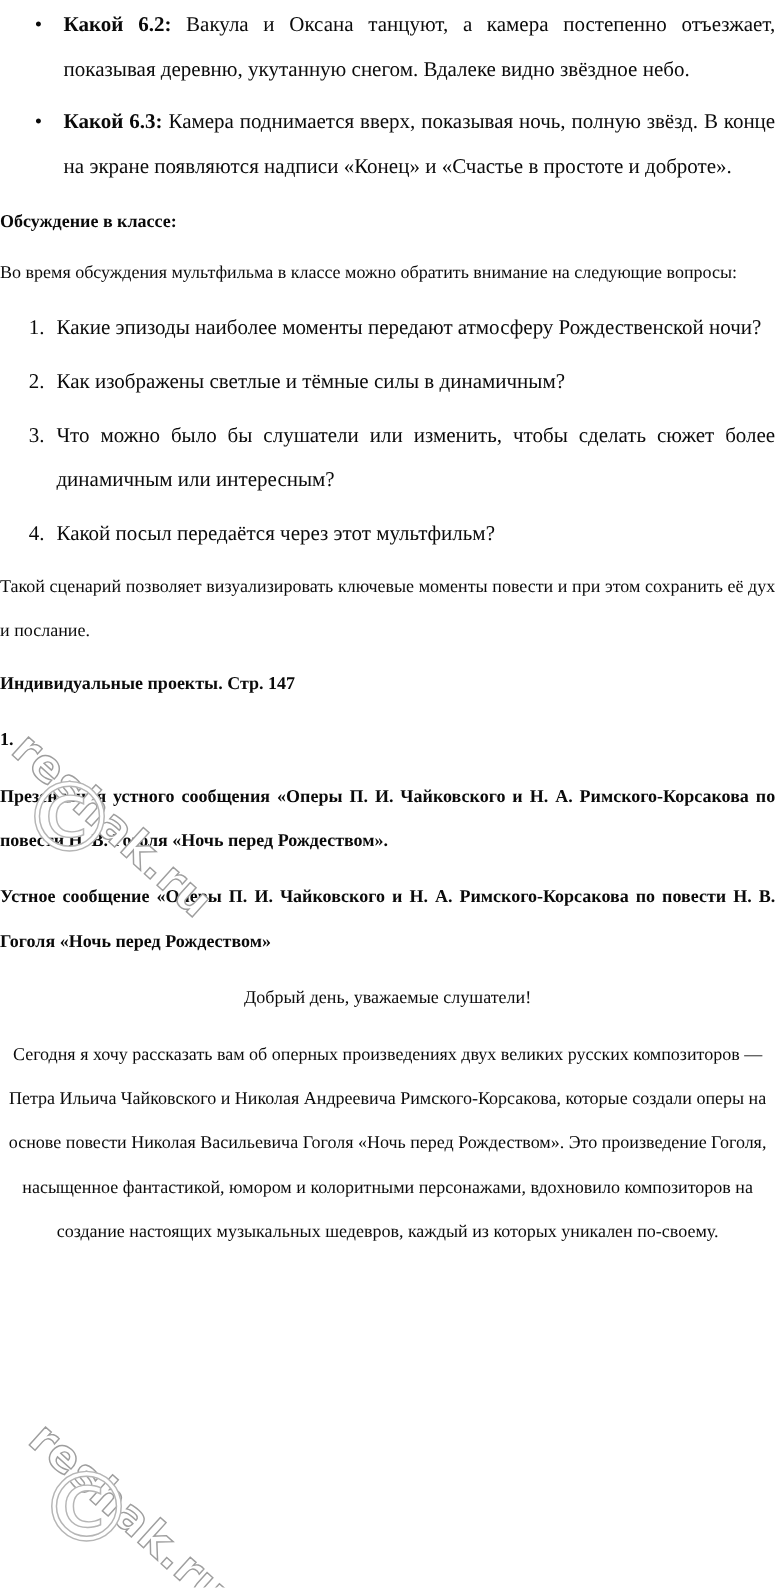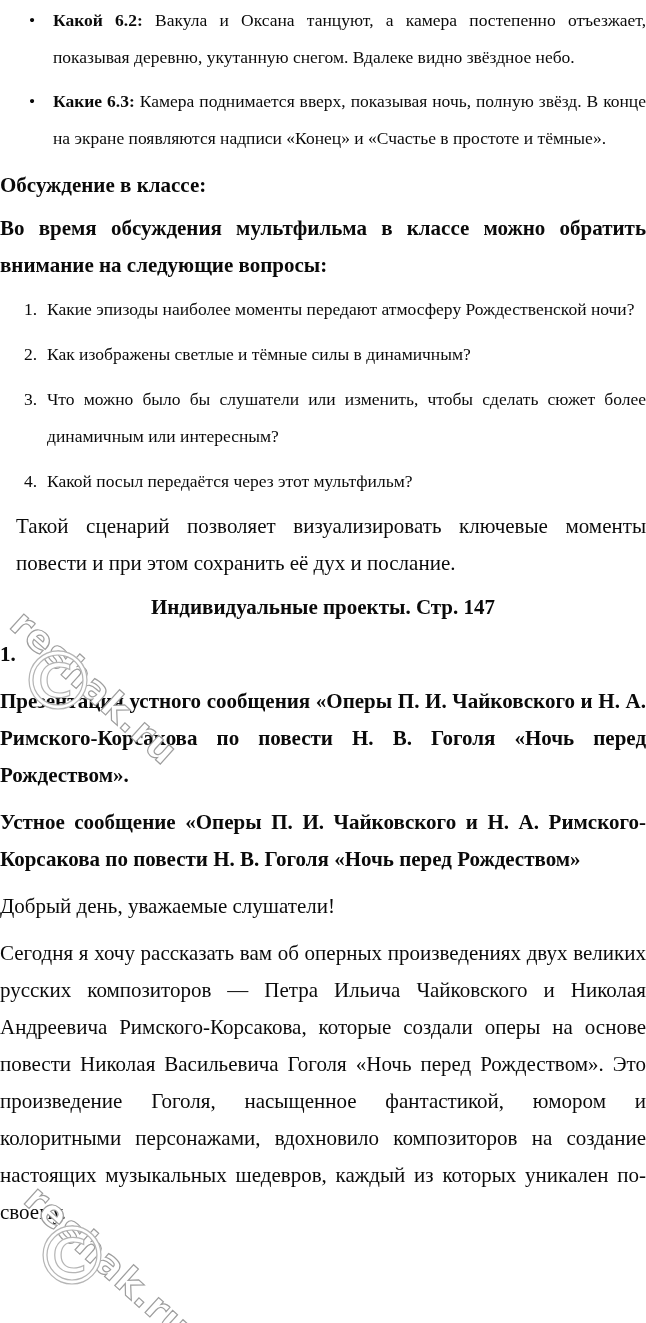--- a/index.html
+++ b/index.html
@@ -9,42 +9,42 @@
     overflow: hidden;
     background: #ffffff;
     position: relative;
     font-family: "Liberation Serif", serif;
     font-size: 17.5px;
     line-height: 37px;
     color: #0a0a0a;
   }
   .page { padding-top: 2px; position: relative; }
 
-  p, h2, .num-heading { margin: 0; font-size: 21px; line-height: 37px; }
+  p, h2, .num-heading { margin: 0; font-size: 15px; line-height: 37px; }
   .just { text-align: justify; }
   b, .bold { font-weight: bold; }
 
   
   .bullet-row { display: flex; margin: 0 0 7px 0; }
   .bullet-row.last { margin-bottom: 10px; }
   .bullet-marker {
     flex: none; width: 53px; box-sizing: border-box;
     padding-left: 29px; text-align: left; font-size: 17.5px;
   }
   .bullet-body { flex: 1 1 auto; text-align: justify; }
 
   
   .h-bold { font-weight: bold; margin: 0 0 6px 0; }
-  .h-projects { font-weight: bold; margin: 0 0 10px 0; text-align: center; }
+  .h-projects { font-weight: bold; margin: 0 0 10px 0; }
   .num-heading { font-weight: bold; margin: 0 0 10px 0; }
 
-  .p-intro { margin: 0 0 7px 0; font-weight: bold; }
-  .p-summary { margin: 0 0 7px 0; padding-left: 16px; }
+  .p-intro { margin: 0 0 7px 0; }
+  .p-summary { margin: 0 0 7px 0; }
   .p-bold { font-weight: bold; margin: 0 0 10px 0; }
-  .p-plain { margin: 0 0 10px 0; }
+  .p-plain { margin: 0 0 10px 0; text-align: center; }
 
   
   .q-row { display: flex; margin: 0 0 8px 0; }
   .q-num { flex: none; width: 47px; box-sizing: border-box; padding-left: 24px; }
   .q-text { flex: 1 1 auto; text-align: justify; }
   .questions { margin-bottom: 0; }
 
   
   .wm {
     position: absolute; pointer-events: none; overflow: visible;
@@ -68,21 +68,21 @@
 
 <div class="page">
 
   <div class="bullet-row">
     <div class="bullet-marker">•</div>
     <div class="bullet-body"><b>Какой 6.2:</b> <span>Вакула и Оксана танцуют, а камера постепенно отъезжает, показывая деревню, укутанную снегом. Вдалеке видно звёздное небо.</span></div>
   </div>
 
   <div class="bullet-row last">
     <div class="bullet-marker">•</div>
-    <div class="bullet-body"><b>Какие 6.3:</b> <span>Камера поднимается вверх, показывая ночь, полную звёзд. В конце на экране появляются надписи «Конец» и «Счастье в простоте и тёмные».</span></div>
+    <div class="bullet-body"><b>Какой 6.3:</b> <span>Камера поднимается вверх, показывая ночь, полную звёзд. В конце на экране появляются надписи «Конец» и «Счастье в простоте и доброте».</span></div>
   </div>
 
   <h2 class="h-bold">Обсуждение в классе:</h2>
 
   <p class="p-intro just">Во время обсуждения мультфильма в классе можно обратить внимание на следующие вопросы:</p>
 
   <div class="questions">
     <div class="q-row">
       <div class="q-num">1.</div>
       <div class="q-text">Какие эпизоды наиболее моменты передают атмосферу Рождественской ночи?</div>

